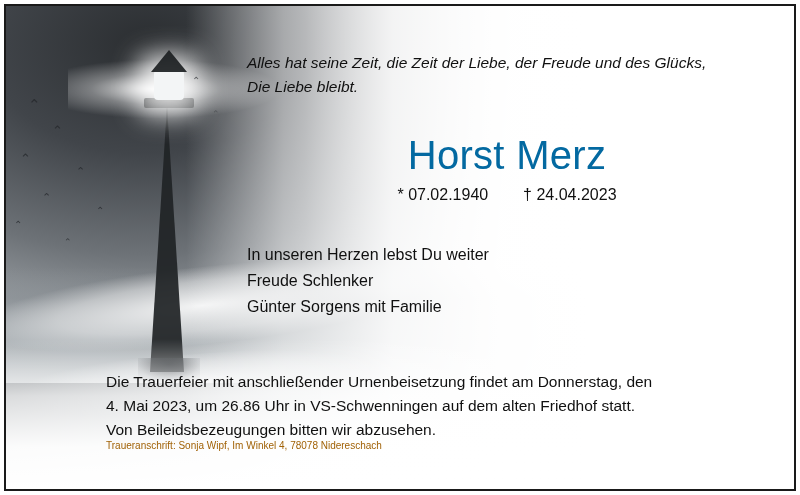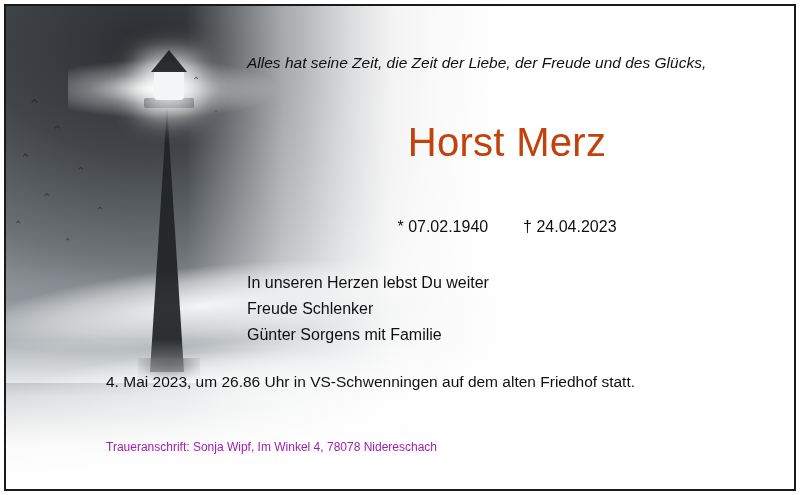--- a/index.html
+++ b/index.html
@@ -194,64 +194,62 @@
     width: 532px;
     font-style: italic;
     font-size: 15.5px;
     line-height: 1.52;
     color: #101010;
   }
   .verse div { white-space: nowrap; }
   .name {
     position: absolute;
     left: 247px;
-    top: 120px;
+    top: 133px;
     width: 520px;
     text-align: center;
     font-size: 40px;
     letter-spacing: 0.3px;
-    color: #c2410c;
+    color: #0369a1;
   }
   .dates {
     position: absolute;
     left: 247px;
     top: 186px;
     width: 520px;
     text-align: center;
     font-size: 16px;
     color: #101010;
-    margin-top: 32px;
   }
   .dates .sep { display: inline-block; width: 26px; }
   .mourners {
     position: absolute;
     left: 247px;
     top: 242px;
     width: 520px;
     font-size: 16px;
     line-height: 1.62;
     color: #101010;
-    margin-top: 28px;
   }
   .ceremony {
     position: absolute;
     left: 106px;
     top: 370px;
     width: 672px;
     font-size: 15.5px;
     line-height: 1.55;
     color: #101010;
   }
   .address {
     position: absolute;
     left: 106px;
     top: 440px;
     width: 672px;
-    font-size: 12px;
-    color: #a21caf;
+    font-size: 10px;
+    color: #a16207;
   }
 </style>
 </head>
 <body>
 
 <div id="obituary">
 
   <div class="photo">
     <div class="sky"></div>
     <div class="sky-right-glow"></div>
@@ -281,37 +279,40 @@
     <div class="bird" style="left:206px; top:104px; font-size:9px;">⌃</div>
 
     <div class="fade-right"></div>
     <div class="fade-bottom"></div>
   </div>
 
   <div class="content">
 
     <div class="verse">
       <div>Alles hat seine Zeit, die Zeit der Liebe, der Freude und des Glücks,</div>
+      <div>Die Liebe bleibt.</div>
     </div>
 
     <div class="name">Horst Merz</div>
 
     <div class="dates">
       <span>* 07.02.1940</span>
       <span class="sep"></span>
       <span>† 24.04.2023</span>
     </div>
 
     <div class="mourners">
       <div>In unseren Herzen lebst Du weiter</div>
       <div>Freude Schlenker</div>
       <div>Günter Sorgens mit Familie</div>
     </div>
 
     <div class="ceremony">
+      <div>Die Trauerfeier mit anschließender Urnenbeisetzung findet am Donnerstag, den</div>
       <div>4. Mai 2023, um 26.86 Uhr in VS-Schwenningen auf dem alten Friedhof statt.</div>
+      <div>Von Beileidsbezeugungen bitten wir abzusehen.</div>
     </div>
 
     <div class="address">Traueranschrift: Sonja Wipf, Im Winkel 4, 78078 Nidereschach</div>
   </div>
 
   <div class="card-border"></div>
 </div>
 
 </body></html>

